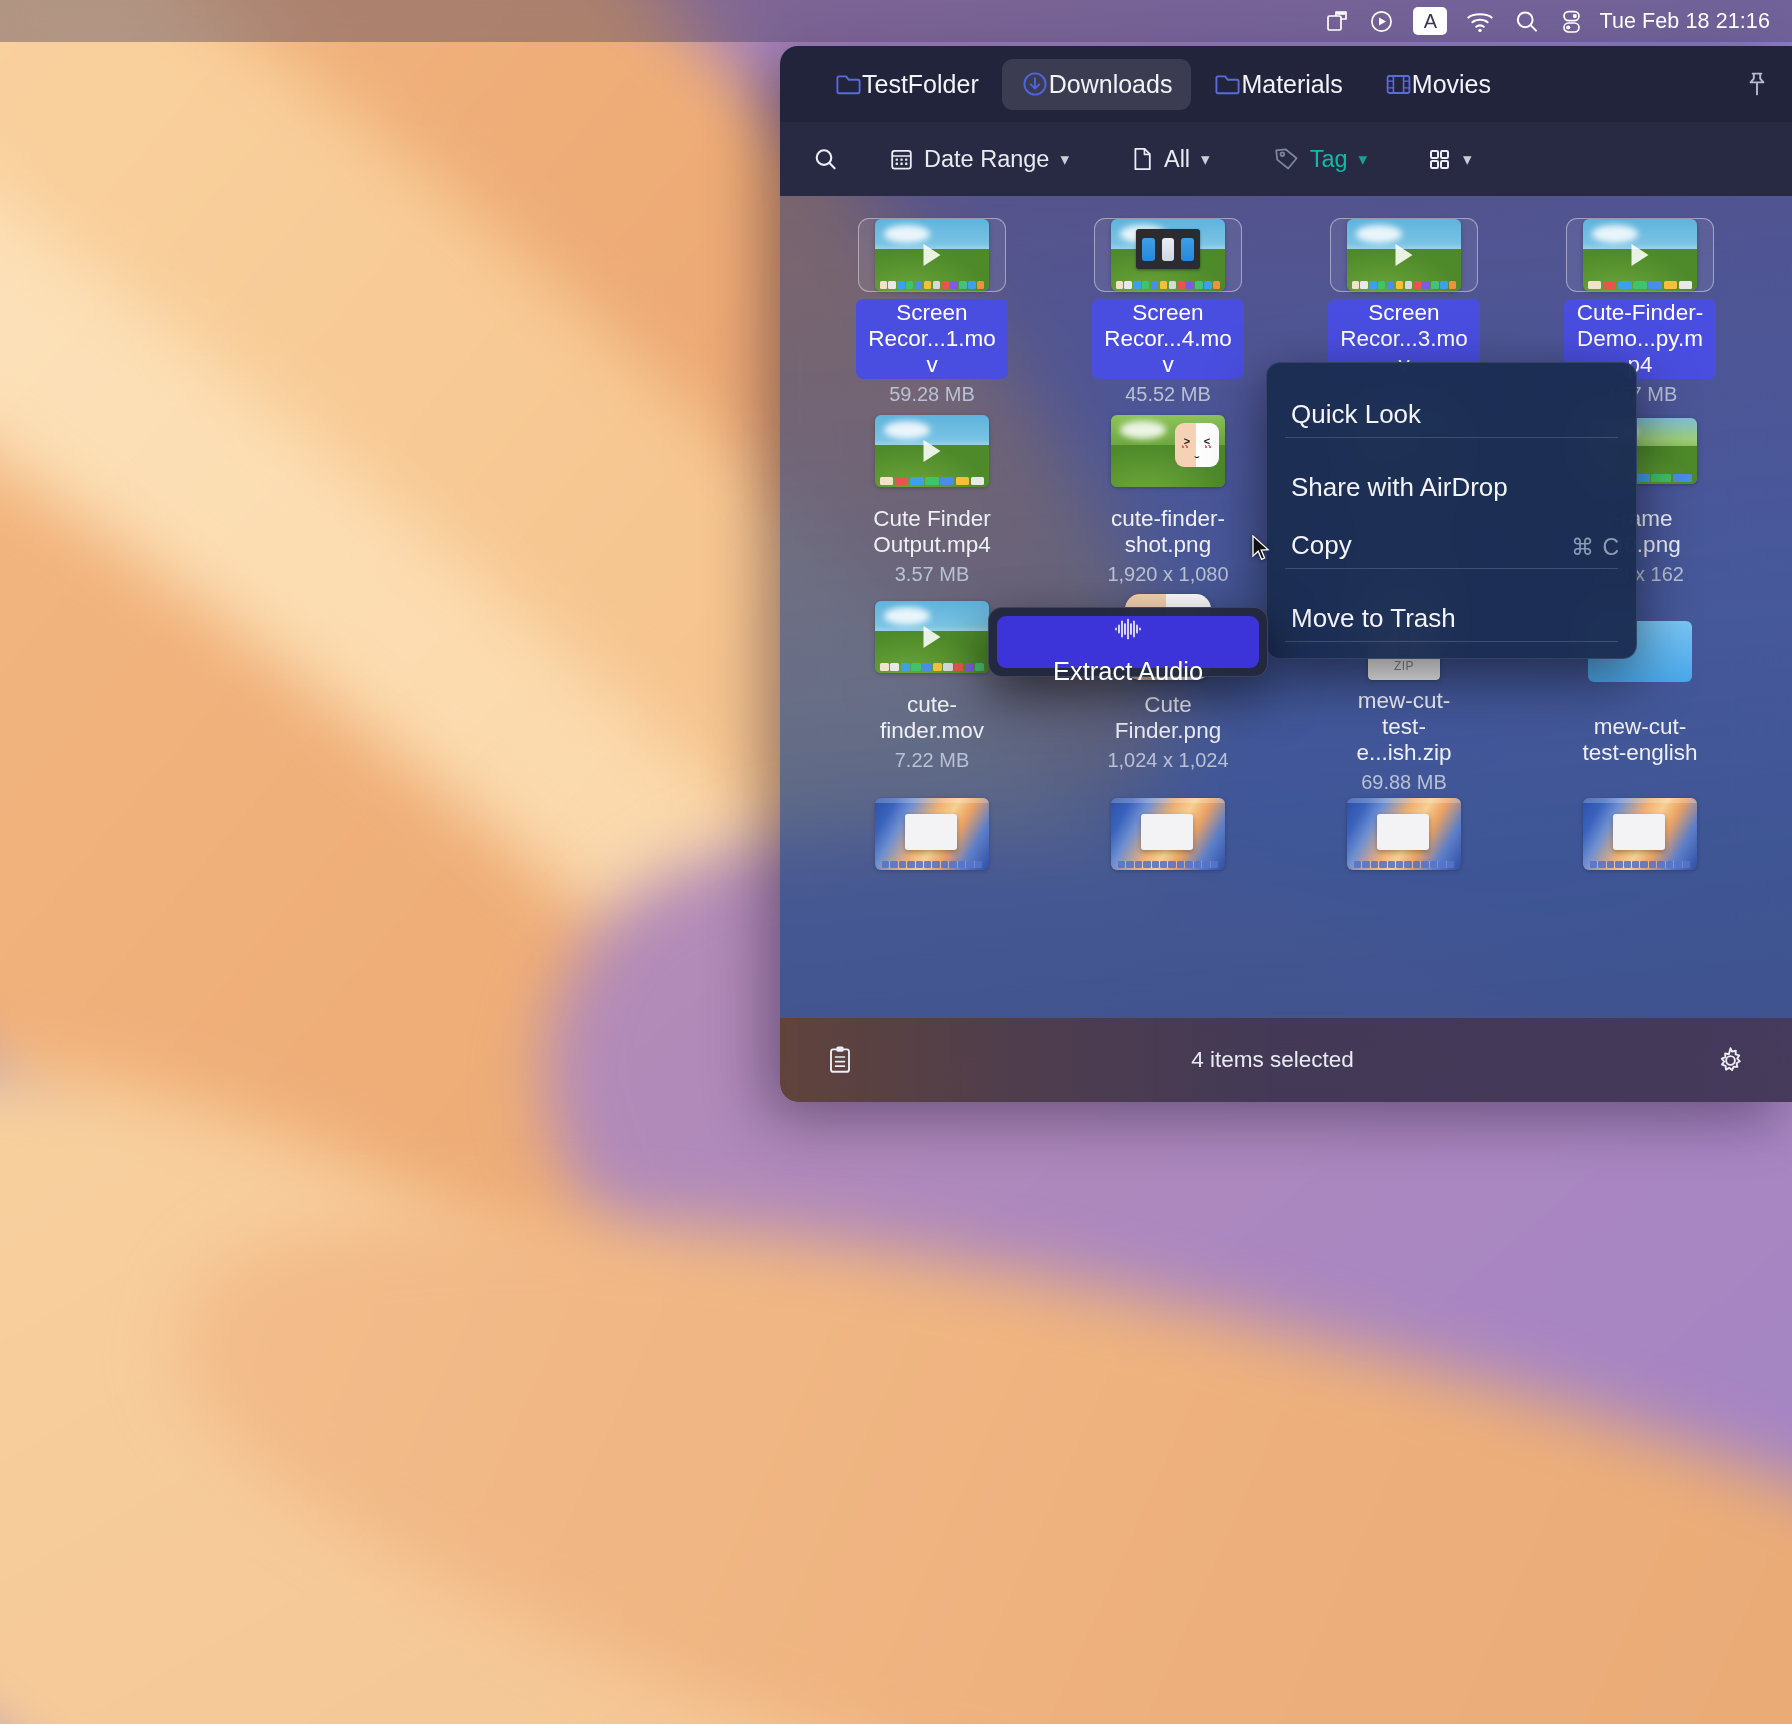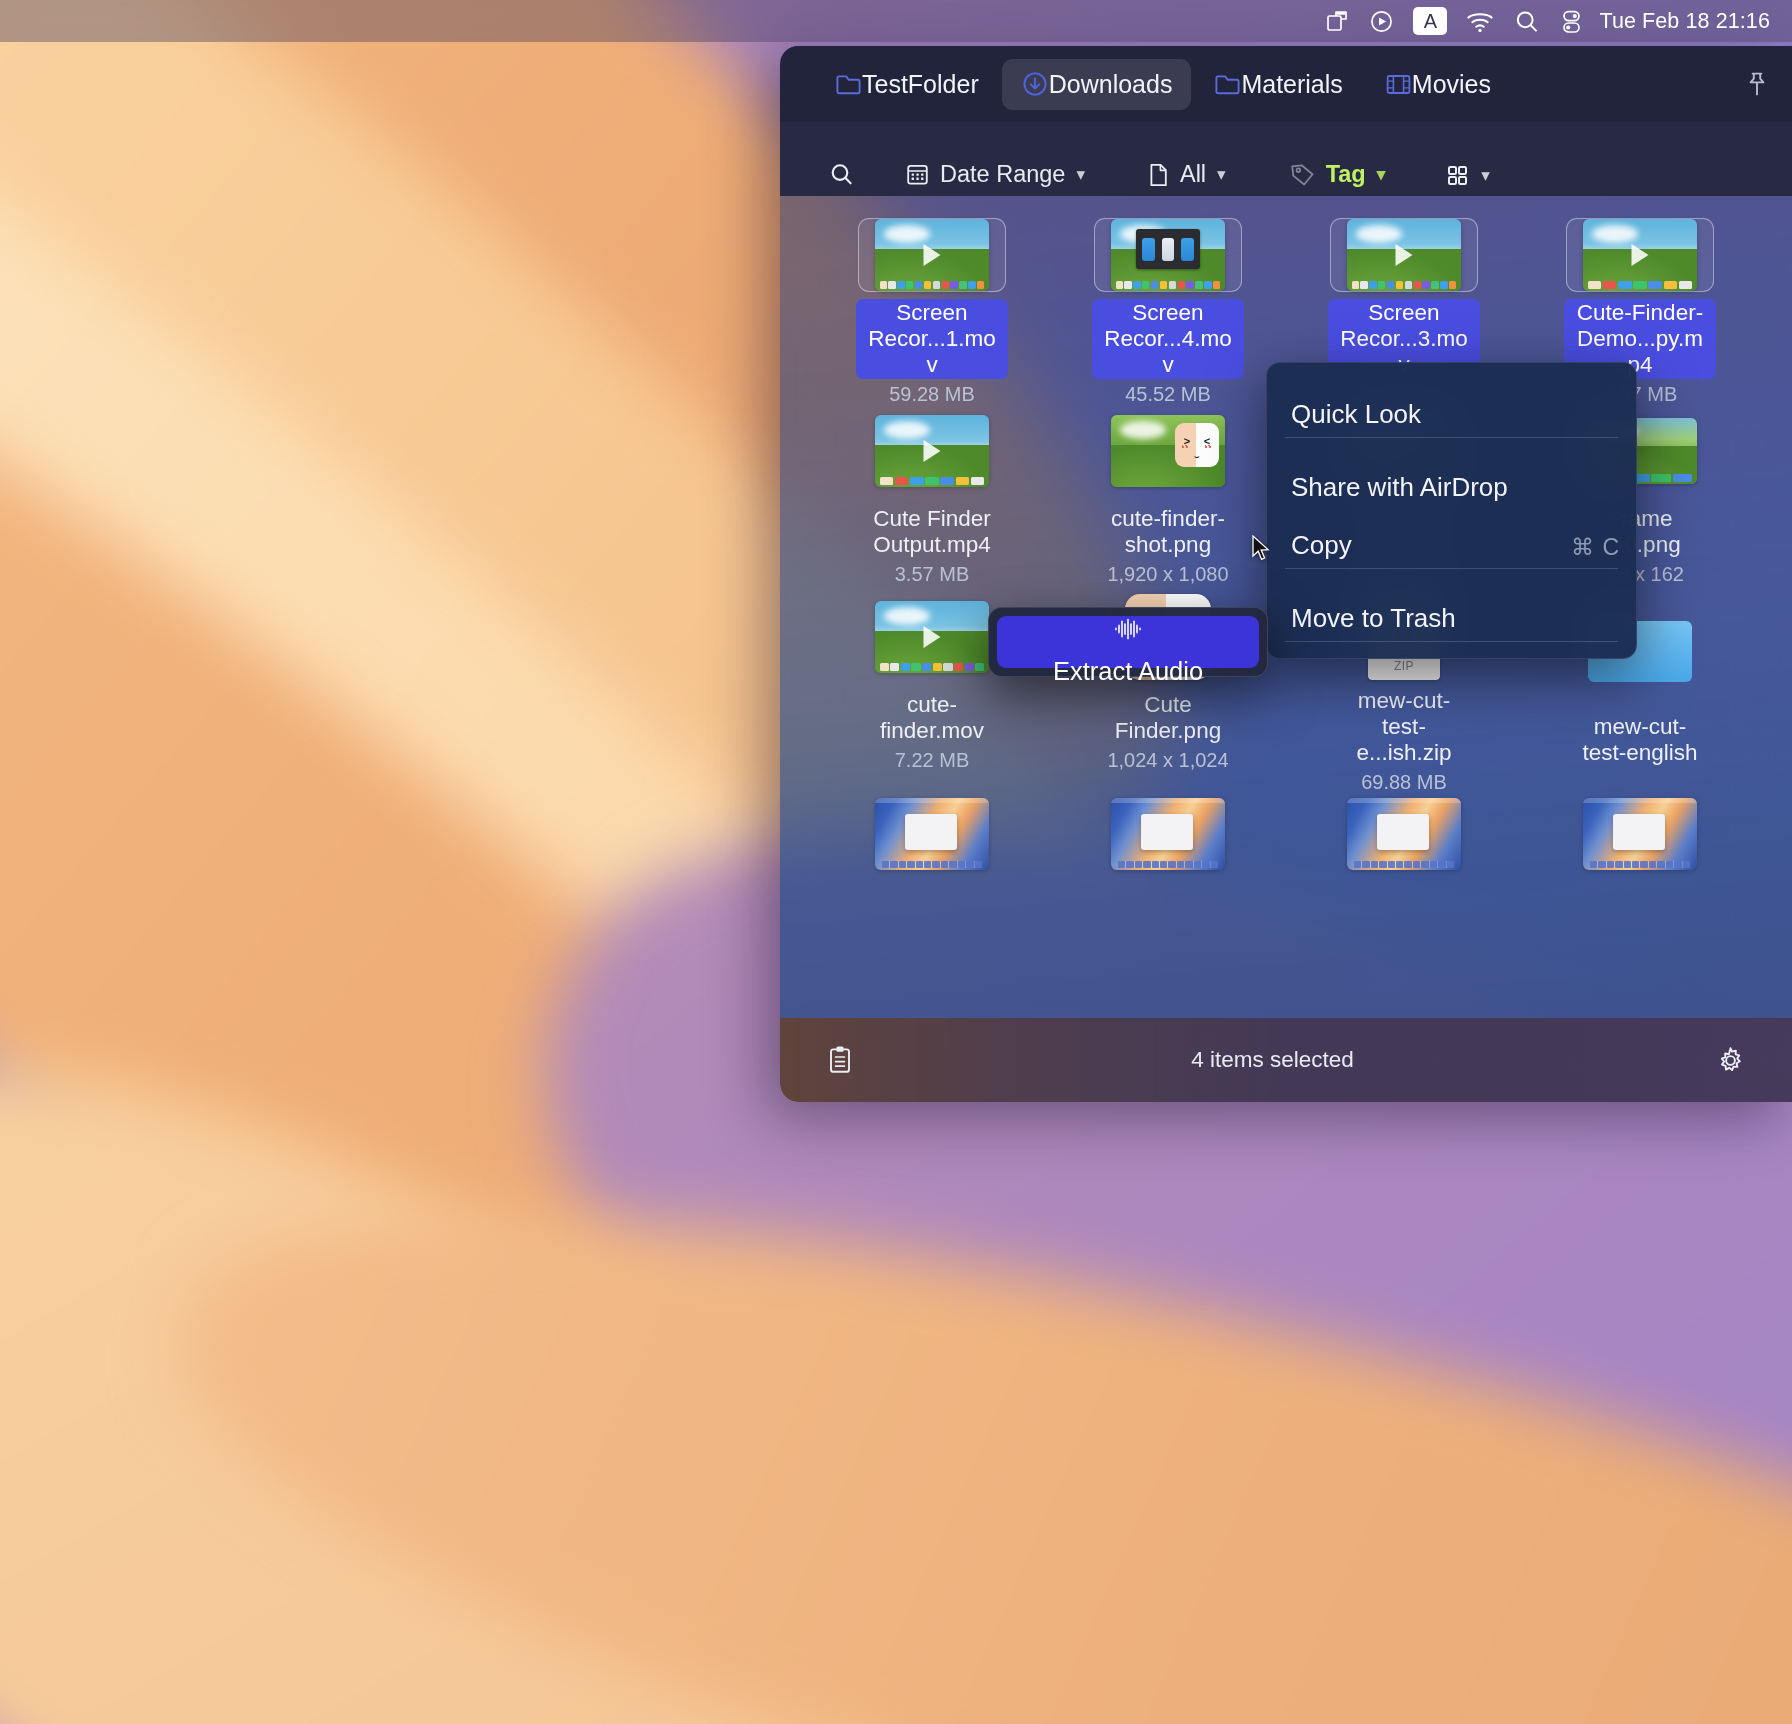--- a/index.html
+++ b/index.html
@@ -134,31 +134,31 @@
   .tab-label { color: #f2f3f8; }
   #pin-btn {
     margin-left: auto; padding: 0 10px; display: flex; align-items: center;
     color: #b6bcd0;
   }
 
   
   #toolbar {
     height: 74px; flex: 0 0 74px;
     background: #272a42;
-    display: flex; align-items: flex-end;
-    padding-left: 36px; padding-right: 30px;
+    display: flex; align-items: center;
+    padding-left: 20px; padding-right: 30px;
     gap: 0;
   }
   .tb-btn {
     display: flex; align-items: center; gap: 10px;
     color: #e9ebf2; font-size: 23.5px;
     padding: 8px 12px; border-radius: 9px;
     white-space: nowrap;
   }
-  .tb-btn.dim { color: #bef264; font-weight: bold; }
+  .tb-btn.dim { color: #14b8a6; }
   .tb-btn.dim .tb-ic { color: #7e8499; }
   .tb-ic { display: flex; align-items: center; color: #eceef5; }
   .chev { font-size: 17px; opacity: .85; margin-left: 1px; }
   .tb-sp-1 { width: 26px; }
   .tb-sp-2 { width: 38px; }
   .tb-sp-3 { width: 40px; }
   .tb-sp-4 { width: 36px; }
 
   
   #content {

